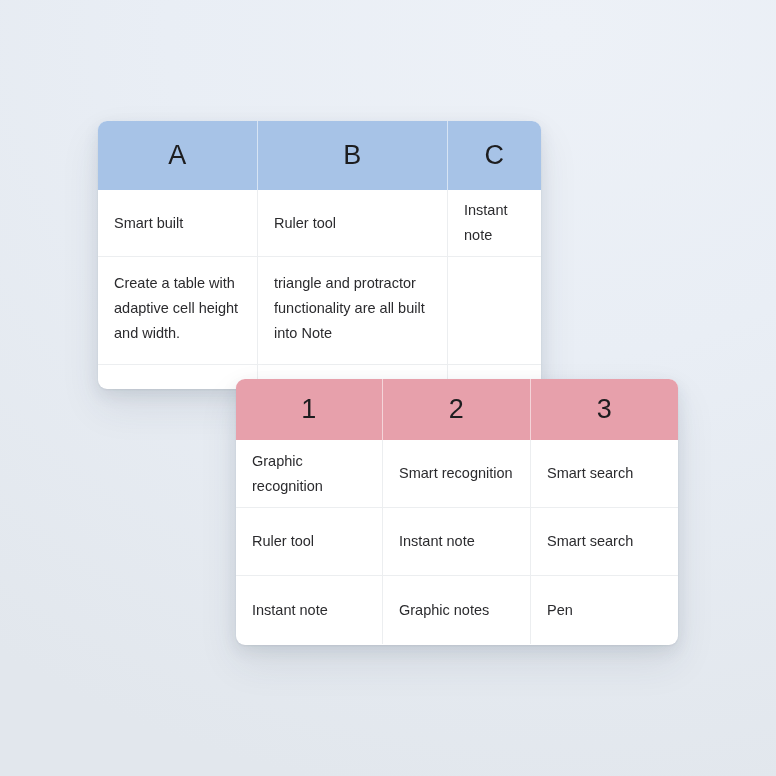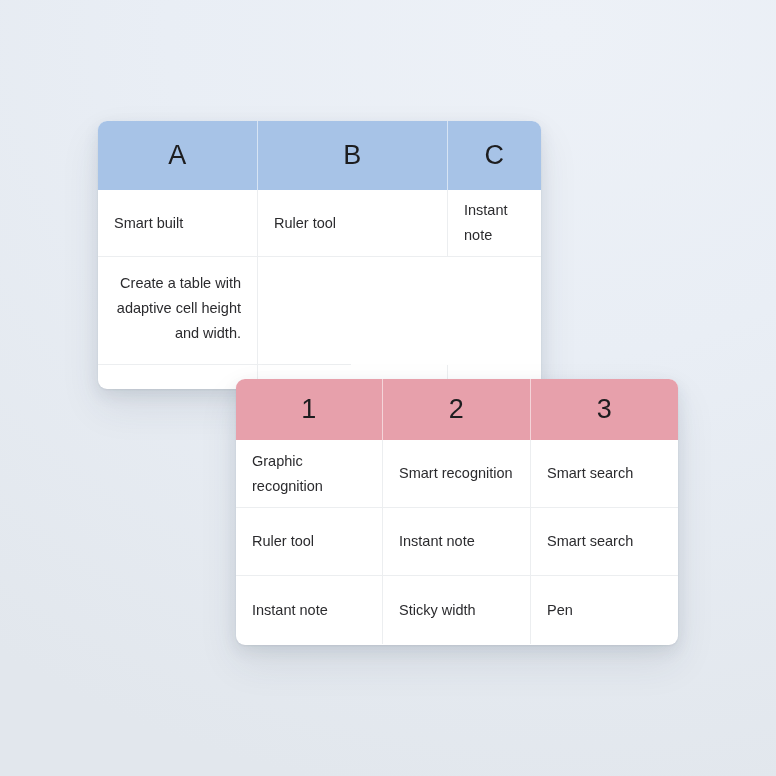--- a/index.html
+++ b/index.html
@@ -77,21 +77,21 @@
   #table-one {
     left: 98px;
     top: 121px;
     width: 443px;
     height: 268px;
     z-index: 1;
   }
   #table-one .header-row { height: 69px; background: #a7c3e7; }
   #table-one .header-row .tcell { height: 69px; }
   #table-one .row-a .tcell { height: 67px; padding: 0 16px; }
-  #table-one .row-b .tcell { height: 108px; padding: 14px 16px; align-items: flex-start; text-align: right; }
+  #table-one .row-b .tcell { height: 108px; padding: 14px 16px; align-items: flex-start; }
   #table-one .row-c .tcell { height: 23px; padding: 0 16px; }
 
   #table-one .c1 { width: 160px; }
   #table-one .c2 { width: 190px; }
   #table-one .c3 { width: 93px; }
 
   
   #table-two {
     left: 236px;
     top: 379px;
@@ -137,20 +137,23 @@
       </div>
       <div class="tcell c3">
         <span class="cell-text">Instant note</span>
       </div>
     </div>
 
     <div class="trow row-b">
       <div class="tcell c1">
         <span class="cell-text multiline">Create a table with adaptive cell height and width.</span>
       </div>
+      <div class="tcell c2">
+        <span class="cell-text multiline">triangle and protractor functionality are all built into Note</span>
+      </div>
       <div class="tcell c3">
         <span class="cell-text multiline"></span>
       </div>
     </div>
 
     <div class="trow row-c">
       <div class="tcell c1">
         <span class="cell-text"></span>
       </div>
       <div class="tcell c2">
@@ -199,21 +202,21 @@
       <div class="tcell c3">
         <span class="cell-text">Smart search</span>
       </div>
     </div>
 
     <div class="trow body-row">
       <div class="tcell c1">
         <span class="cell-text">Instant note</span>
       </div>
       <div class="tcell c2">
-        <span class="cell-text">Sticky width</span>
+        <span class="cell-text">Graphic notes</span>
       </div>
       <div class="tcell c3">
         <span class="cell-text">Pen</span>
       </div>
     </div>
 
   </div>
 
 </div>
 

